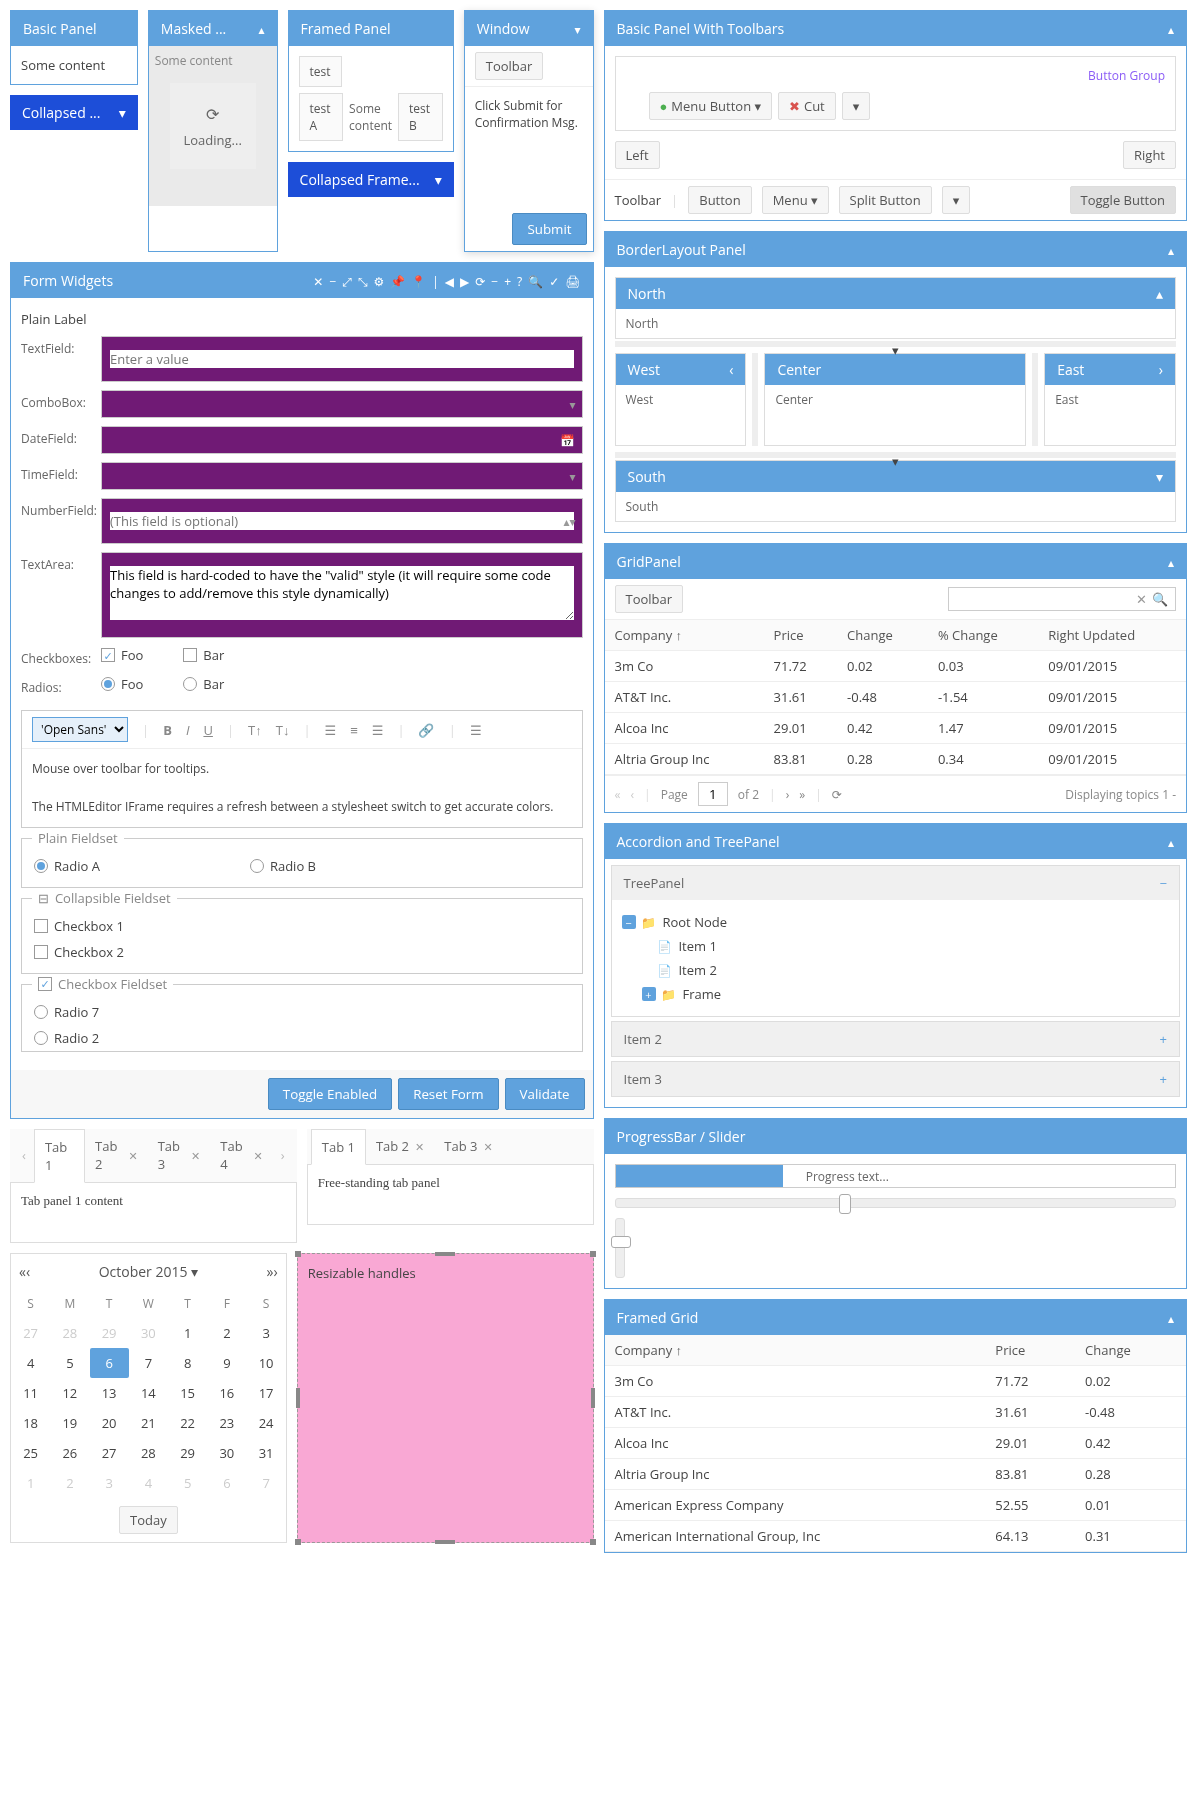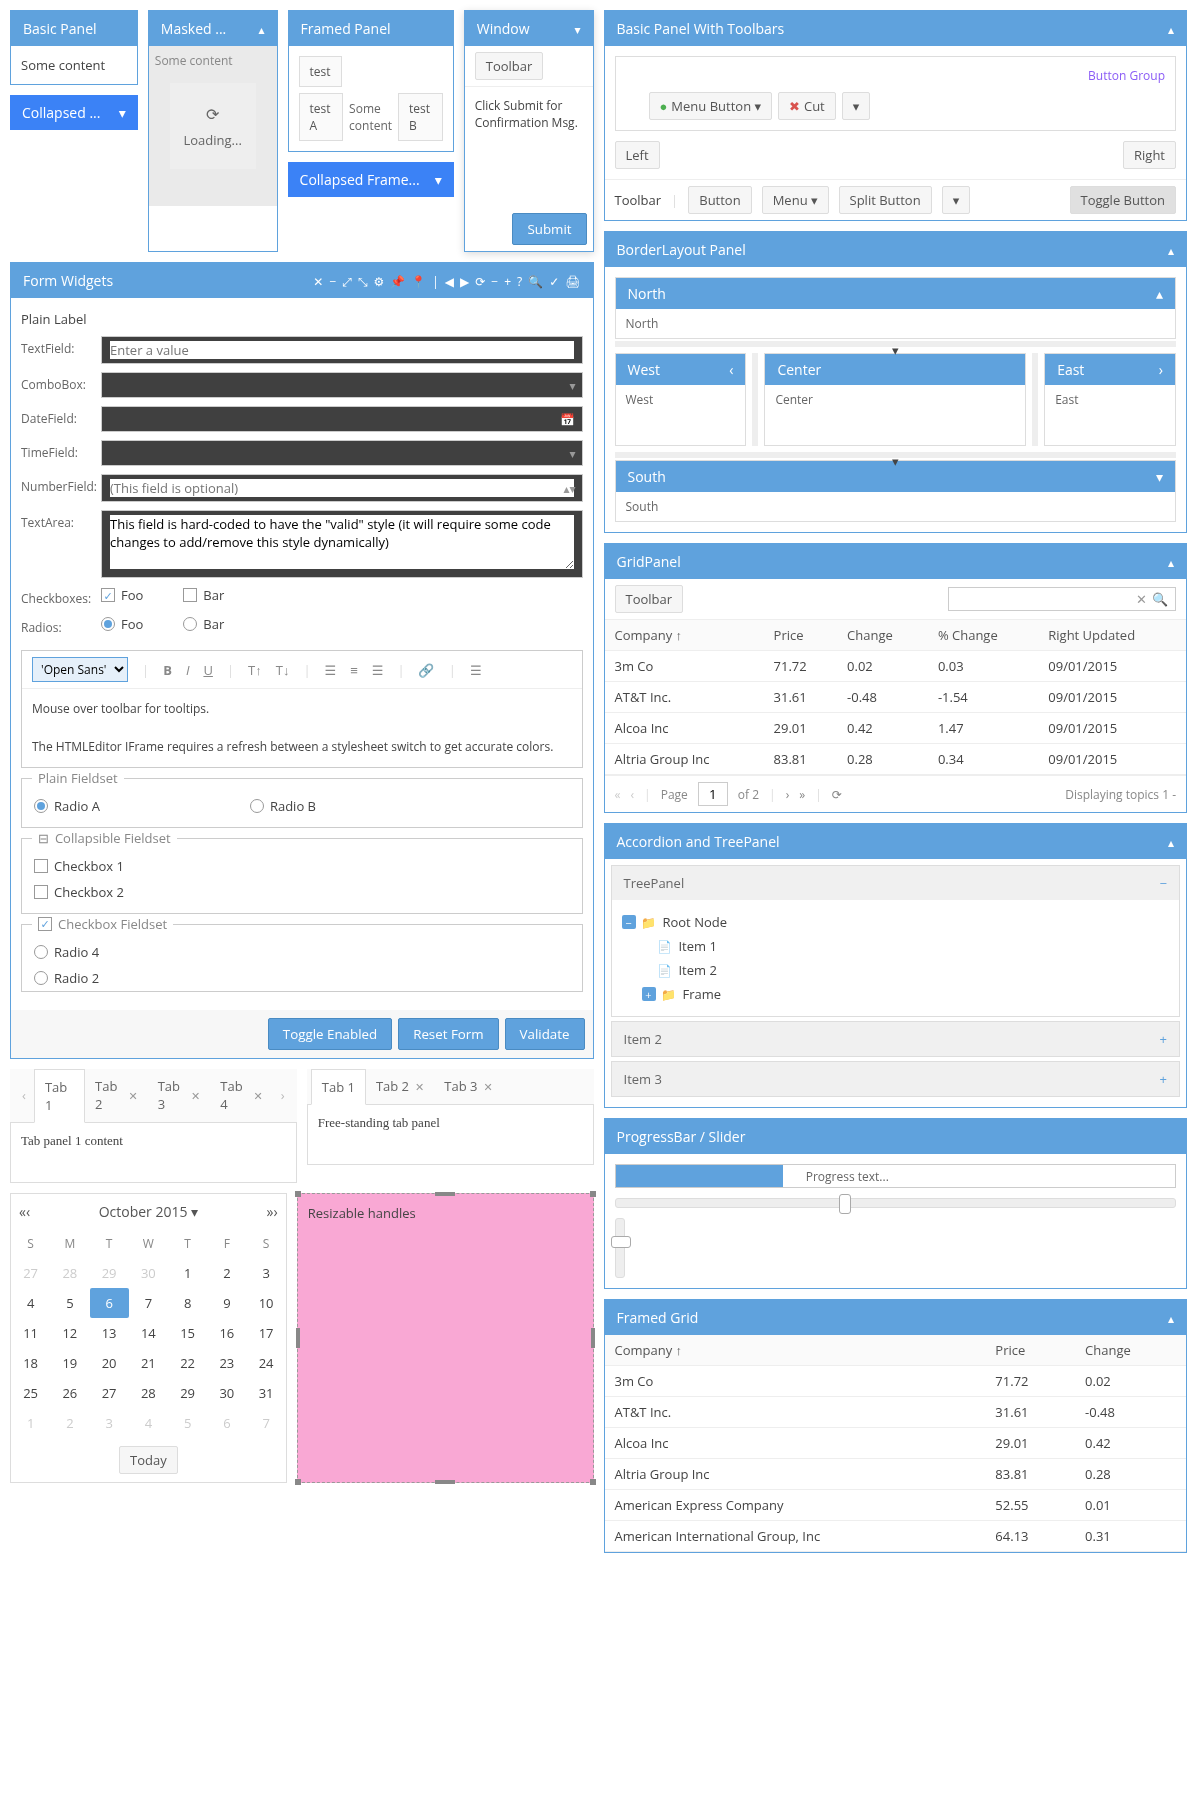--- a/index.html
+++ b/index.html
@@ -4,38 +4,38 @@
 <style>
 * { box-sizing: border-box; margin: 0; padding: 0; font-family: 'Open Sans', Arial, sans-serif; }
 body { background: #fff; font-size: 13px; color: #444; }
 .container { display: flex; gap: 10px; padding: 10px; }
 .col { flex: 1; display: flex; flex-direction: column; gap: 10px; }
 .row { display: flex; gap: 10px; }
 .panel { border: 1px solid #5fa2dd; background: #fff; }
 .panel-hdr { background: #5fa2dd; color: #fff; padding: 8px 12px; display: flex; align-items: flex-end; justify-content: space-between; font-size: 14px; }
 .panel-hdr .tools { display: flex; gap: 6px; }
 .panel-body { padding: 10px; }
-.panel-collapsed { background: #3b82f6; color: #fff; padding: 8px 12px; display: flex; align-items: center; justify-content: space-between; font-size: 14px; border: none; }
+.panel-collapsed { background: #1d4ed8; color: #fff; padding: 8px 12px; display: flex; align-items: center; justify-content: space-between; font-size: 14px; border: none; }
 .btn { background: #f6f6f6; border: 1px solid #ddd; padding: 4px 10px; cursor: pointer; border-radius: 2px; color: #555; font-size: 13px; }
 .btn-blue { background: #5fa2dd; color: #fff; border: 1px solid #4a8bc2; padding: 6px 14px; cursor: pointer; border-radius: 2px; }
 .chevron-down::after { content: '▾'; }
 .chevron-up::after { content: '▴'; }
 .chevron-left::after { content: '‹'; }
 .chevron-right::after { content: '›'; }
 .tool-icon { color: #fff; font-size: 12px; cursor: pointer; }
 .masked-body { background: #eaeaea; min-height: 160px; display: flex; flex-direction: column; align-items: center; justify-content: center; position: relative; }
 .loading-box { background: #eee; padding: 20px 14px; text-align: center; color: #666; }
 .spinner::before { content: '⟳'; display: block; font-size: 16px; margin-bottom: 6px; }
 .framed-body { padding: 10px; display: flex; flex-wrap: wrap; gap: 6px; }
 .fbox { border: 1px solid #ddd; padding: 6px 10px; background: #fafafa; font-size: 12px; color: #555; }
 .window { border: 1px solid #5fa2dd; background: #fff; box-shadow: 0 2px 8px rgba(0,0,0,0.15); }
 .toolbar-row { display: flex; align-items: center; gap: 8px; padding: 6px 10px; border-bottom: 1px solid #eee; }
 .form-row { display: flex; align-items: flex-start; padding: 4px 10px; }
 .form-label { width: 80px; font-size: 12px; color: #666; padding-top: 4px; }
-.form-input { flex: 1; border: 1px solid #ccc; padding: 4px 8px; font-size: 13px; min-height: 26px; position: relative; background: #404040; }
+.form-input { flex: 1; border: 1px solid #ccc; padding: 13px 8px; font-size: 13px; min-height: 26px; position: relative; background: #701a75; }
 .form-input input, .form-input textarea { border: none; width: 100%; outline: none; font-family: inherit; font-size: 13px; }
 .trigger { position: absolute; right: 6px; top: 50%; transform: translateY(-50%); color: #999; font-size: 12px; }
 .cb-item { display: flex; align-items: center; gap: 6px; }
 .cb-box { width: 14px; height: 14px; border: 1px solid #999; display: inline-flex; align-items: center; justify-content: center; font-size: 11px; }
 .cb-box.checked::after { content: '✓'; color: #5fa2dd; }
 .radio-circle { width: 14px; height: 14px; border: 1px solid #999; border-radius: 50%; display: inline-flex; align-items: center; justify-content: center; }
 .radio-circle.checked::after { content: ''; width: 8px; height: 8px; background: #5fa2dd; border-radius: 50%; }
 .html-editor-tb { border: 1px solid #ccc; margin: 10px; }
 .he-tb-row { display: flex; align-items: center; gap: 14px; padding: 6px 10px; border-bottom: 1px solid #eee; color: #888; }
 .he-tb-row select { border: 1px solid #5fa2dd; padding: 2px 4px; font-size: 12px; background: #e6f0fa; }
@@ -295,21 +295,21 @@
             </div>
         </div>
 
         <div class="fieldset" style="padding-bottom:4px;">
           <div class="fieldset-legend">
               <span class="cb-box checked"></span>
               <span>Checkbox Fieldset</span>
             </div>
           <div class="cb-item" style="margin-bottom:8px;">
               <span class="radio-circle"></span>
-              <span>Radio 4</span>
+              <span>Radio 7</span>
             </div>
           <div class="cb-item">
               <span class="radio-circle"></span>
               <span>Radio 2</span>
             </div>
         </div>
       </div>
       <div class="btn-bar">
         <button class="btn-blue">Toggle Enabled</button>
         <button class="btn-blue">Reset Form</button>

